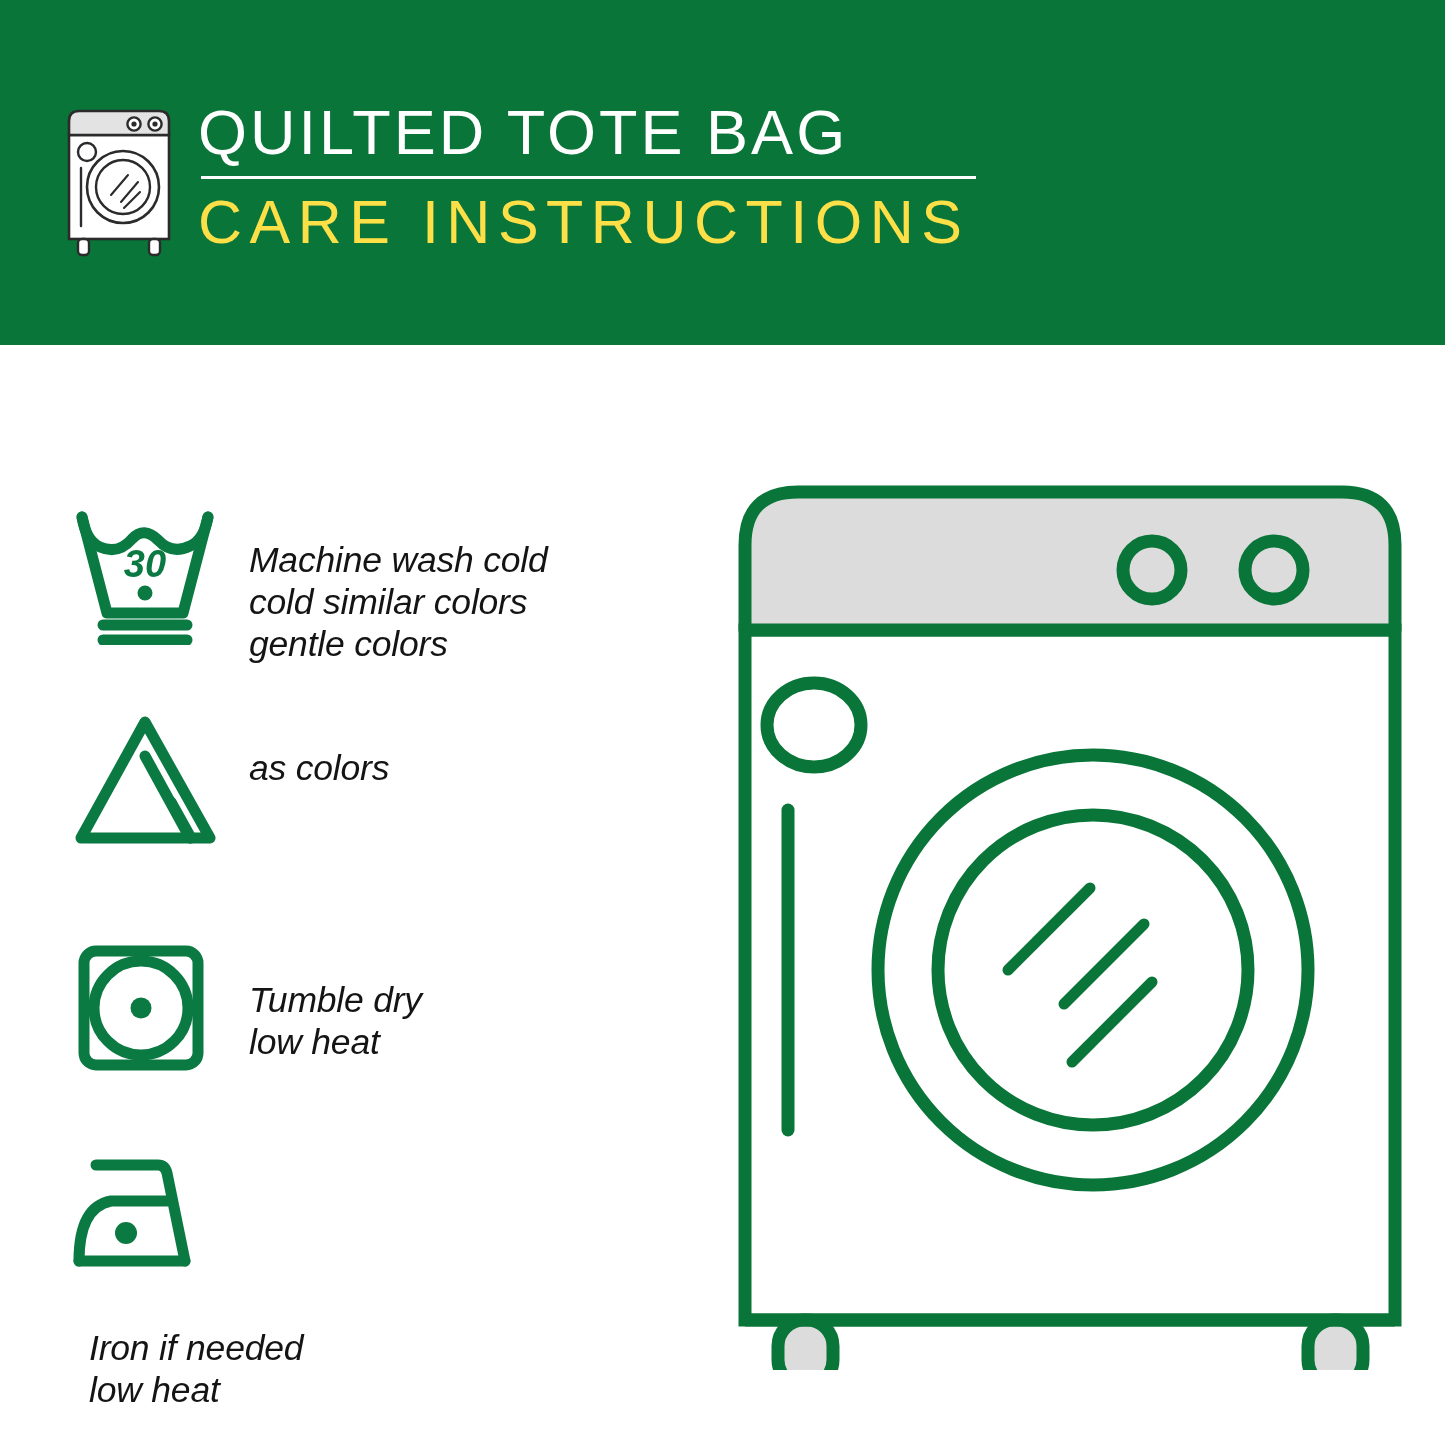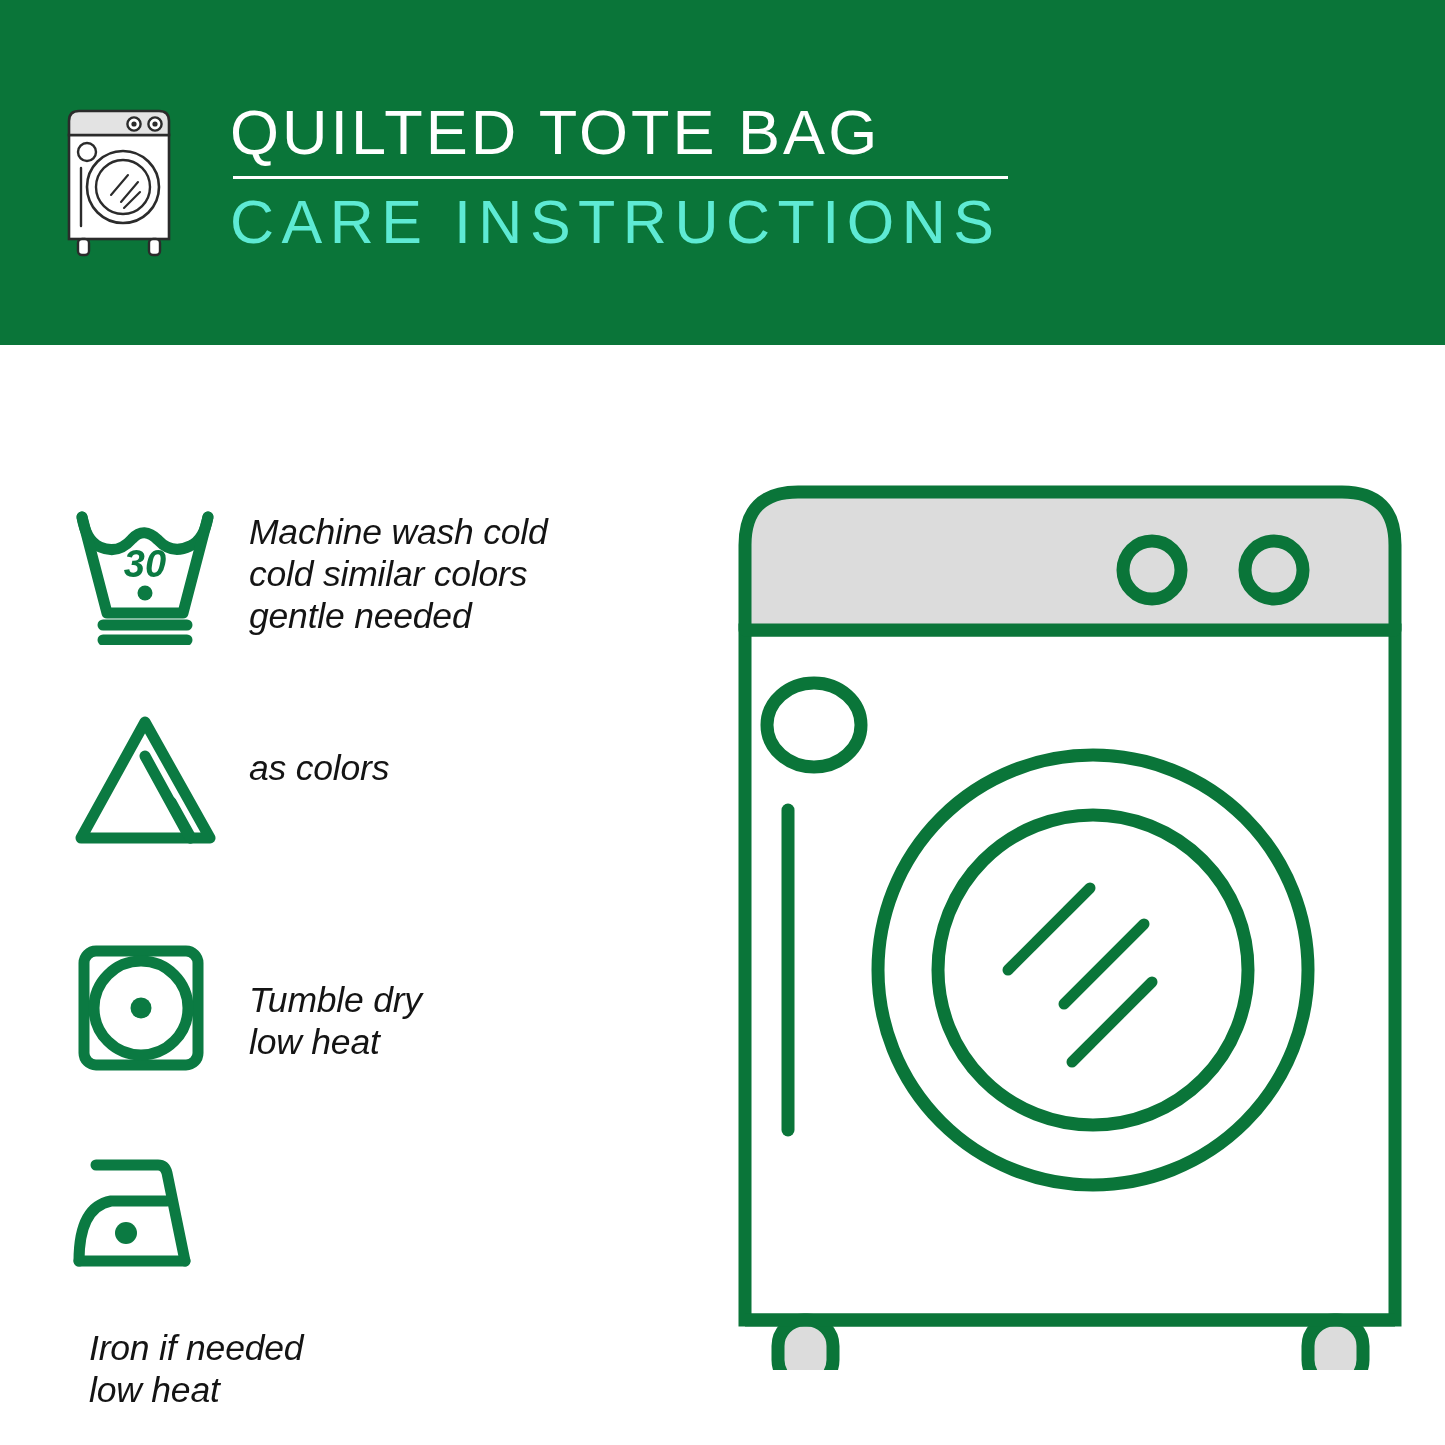--- a/index.html
+++ b/index.html
@@ -26,21 +26,20 @@
     width: 1445px;
     height: 345px;
     background: #0a7539;
   }
   .header-inner {
     position: absolute;
     left: 60px;
     top: 95px;
     display: flex;
     align-items: flex-start;
-    gap: 32px;
   }
   .header-logo {
     width: 118px;
     height: 158px;
     flex: 0 0 auto;
     margin-right: 20px;
     margin-top: 8px;
   }
   .header-text {
     display: block;
@@ -53,21 +52,21 @@
     font-weight: 400;
     white-space: nowrap;
   }
   .title-rule {
     width: 775px;
     height: 3px;
     background: #ffffff;
     margin: 7px 0 8px 3px;
   }
   .title-sub {
-    color: #5eead4;
+    color: #fde047;
     font-size: 61px;
     line-height: 70px;
     letter-spacing: 7.5px;
     font-weight: 400;
     white-space: nowrap;
   }
 
   
   .care-list {
     position: absolute;
@@ -97,21 +96,21 @@
   .care-symbol svg { display: block; }
 
   .care-text {
     margin-left: 19px;
     color: #141414;
     font-size: 35.5px;
     line-height: 42px;
     font-weight: 400;
     letter-spacing: -0.2px;
   }
-  .care-row.r0 .care-text { margin-top: 16px; }
+  .care-row.r0 .care-text { margin-top: 44px; }
   .care-row.r1 .care-text { margin-top: 37px; }
   .care-row.r2 .care-text { margin-top: 42px; }
   .care-row.r3 .care-text { margin-top: 32px; }
   .care-text div { white-space: nowrap; }
 
   
   .machine-art {
     position: absolute;
     left: 720px;
     top: 470px;
@@ -177,21 +176,21 @@
             <line x1="33" y1="130" x2="117" y2="130"></line>
             <line x1="33" y1="145" x2="117" y2="145"></line>
           </g>
           <text x="75" y="82" font-family="Liberation Sans, sans-serif" font-size="38" font-weight="700" fill="#0b7a42" text-anchor="middle">30</text>
           <circle cx="75" cy="98" r="7.5" fill="#0b7a42"></circle>
         </svg>
       </div>
       <div class="care-text">
         <div>Machine wash cold</div>
         <div>cold similar colors</div>
-        <div>gentle needed</div>
+        <div>gentle colors</div>
       </div>
     </div>
 
     <div class="care-row r1">
       <div class="care-symbol">
         <svg viewBox="0 0 160 150" width="160" height="150" xmlns="http://www.w3.org/2000/svg">
           <g fill="none" stroke="#0b7a42" stroke-width="11" stroke-linecap="round" stroke-linejoin="round">
             <path d="M75 12 L140 128 L11 128 Z"></path>
             <line x1="75" y1="46" x2="120" y2="128"></line>
             <line x1="101" y1="92" x2="121" y2="128"></line>

